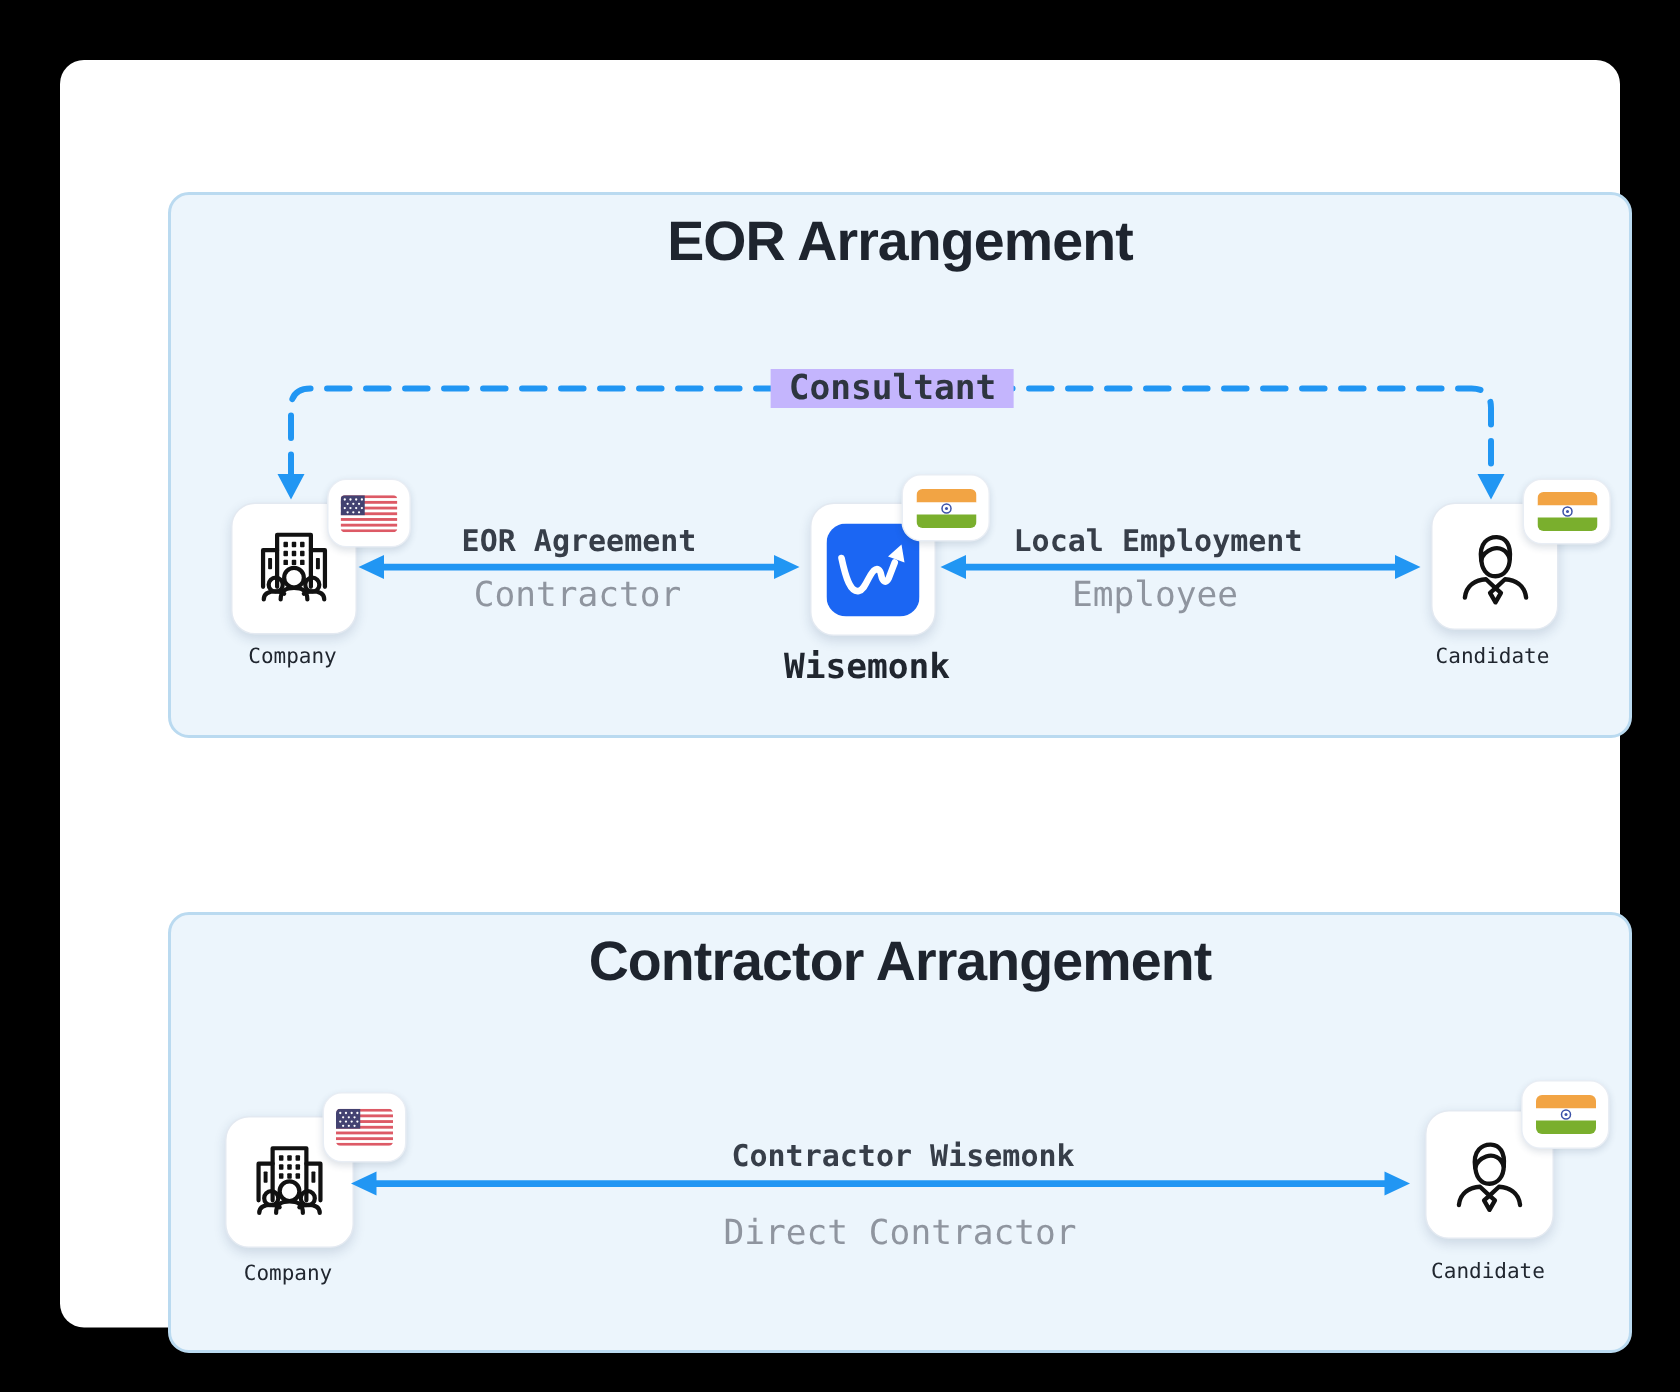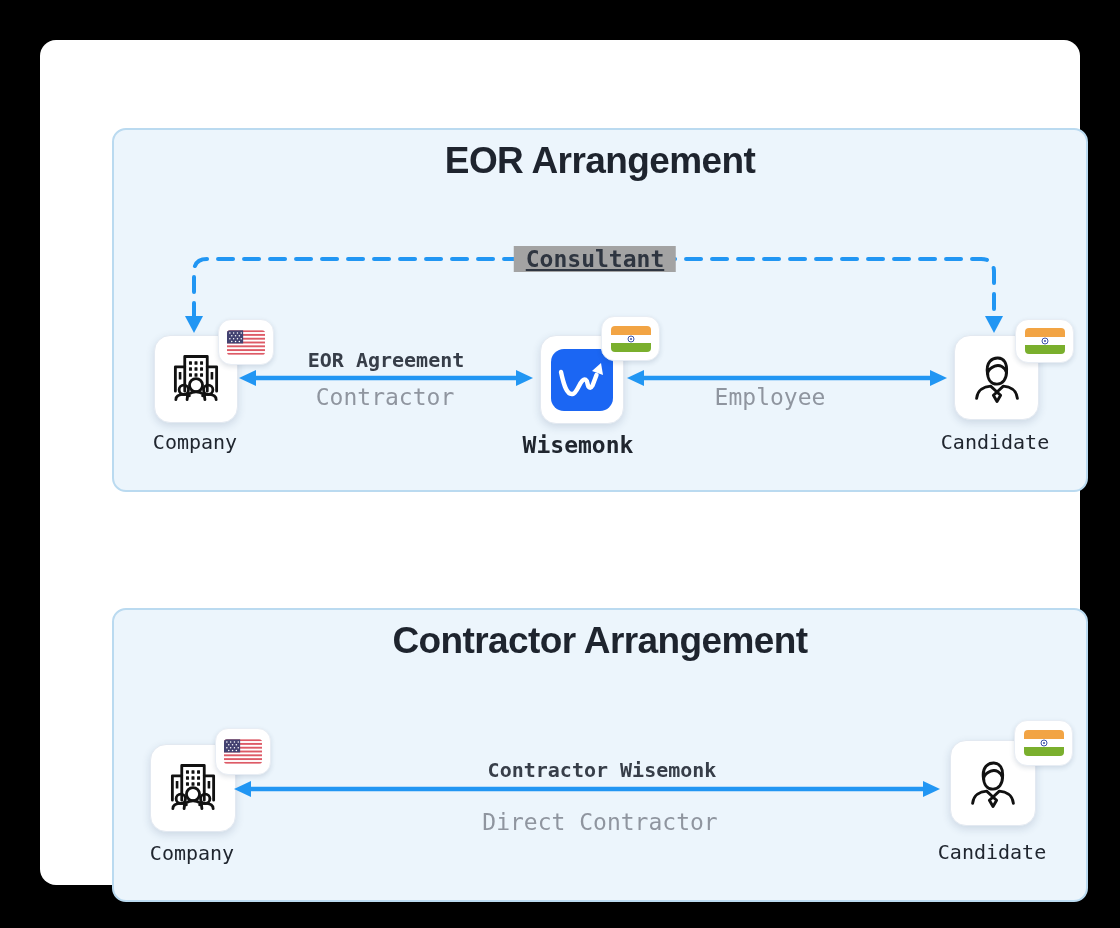--- a/index.html
+++ b/index.html
@@ -10,26 +10,26 @@
   .panel{position:absolute;background:#ecf5fc;border:2px solid #badaf0;border-radius:14px;box-sizing:border-box;}
   .panel-eor{left:72px;top:88px;width:976px;height:364px;}
   .panel-contractor{left:72px;top:568px;width:976px;height:294px;}
   .panel-title{position:absolute;left:0;right:0;top:10px;text-align:center;
                font-weight:800;font-size:37px;letter-spacing:-0.6px;color:#1e242e;}
   .node-card{position:absolute;background:#fff;border:1px solid #e3e9f1;border-radius:16px;
              box-shadow:0 3px 8px rgba(25,55,95,.15);display:flex;align-items:center;justify-content:center;}
   .flag-badge{position:absolute;background:#fff;border:1px solid #e8edf4;border-radius:13px;
               box-shadow:0 2px 5px rgba(25,55,95,.14);display:flex;align-items:center;justify-content:center;z-index:3;}
   .mono{font-family:"DejaVu Sans Mono","Liberation Mono",monospace;white-space:nowrap;}
-  .node-label{position:absolute;transform:translateX(-50%);font-size:20px;font-weight:500;color:#20262f;}
+  .node-label{position:absolute;transform:translateX(-50%);font-size:14px;font-weight:500;color:#20262f;}
   .wm-label{position:absolute;transform:translateX(-50%);font-size:23px;font-weight:700;color:#20262f;}
   .edge-primary{position:absolute;transform:translateX(-50%);font-size:20px;font-weight:600;color:#373e49;}
   .edge-secondary{position:absolute;transform:translateX(-50%);font-size:23px;font-weight:400;color:#8f959f;}
-  .consultant-label{position:absolute;transform:translate(-50%,-50%);background:#a3a3a3;
-                    padding:0 12px;font-size:23px;font-weight:600;color:#2e3540;z-index:2;text-decoration:underline;}
+  .consultant-label{position:absolute;transform:translate(-50%,-50%);background:#c4b5fd;
+                    padding:0 12px;font-size:23px;font-weight:600;color:#2e3540;z-index:2;}
   .abs{position:absolute;}
   svg{display:block;}
 </style>
 </head>
 <body>
 
 <div class="stage">
   <div class="page-card">
 
     <div class="panel panel-eor">
@@ -137,20 +137,21 @@
           </g>
         </svg>
       </div>
       <div class="wm-label mono" style="left:464px;top:302px;">Wisemonk</div>
 
       <svg class="abs" style="left:511px;top:234px;" width="324" height="28" viewBox="0 0 324 28">
         <line x1="16" y1="14" x2="308" y2="14" stroke="#2196f3" stroke-width="4.5"></line>
         <polygon points="2,14 19,6 19,22" fill="#2196f3"></polygon>
         <polygon points="322,14 305,6 305,22" fill="#2196f3"></polygon>
       </svg>
+      <div class="edge-primary mono" style="left:658px;top:218px;">Local Employment</div>
       <div class="edge-secondary mono" style="left:656px;top:254px;">Employee</div>
 
       <div class="node-card" style="left:840px;top:205px;width:83px;height:83px;">
         <svg width="58" height="58" viewBox="0 0 64 64">
           <g stroke="#111" stroke-width="3.2" fill="none" stroke-linecap="round" stroke-linejoin="round">
             <path d="M21.5,25 C21.5,33.5 25.5,38.8 32,38.8 C38.5,38.8 42.5,33 42.5,25.5"></path>
             <path d="M21.5,27 C19.5,14 27,9.8 33,10 C39.5,10.3 43.5,15.5 42.5,26 C40.5,19.5 35,16.8 29.5,18.8 C25.5,20.3 22.5,23 21.5,27 Z"></path>
             <path d="M9.5,54.5 C10.5,45 18,41.5 25,41 L32,47.5 L39,41 C46,41.5 53.5,45 54.5,54.5"></path>
             <path d="M32,47.5 L36,51 L32,58 L28,51 Z"></path>
           </g>

